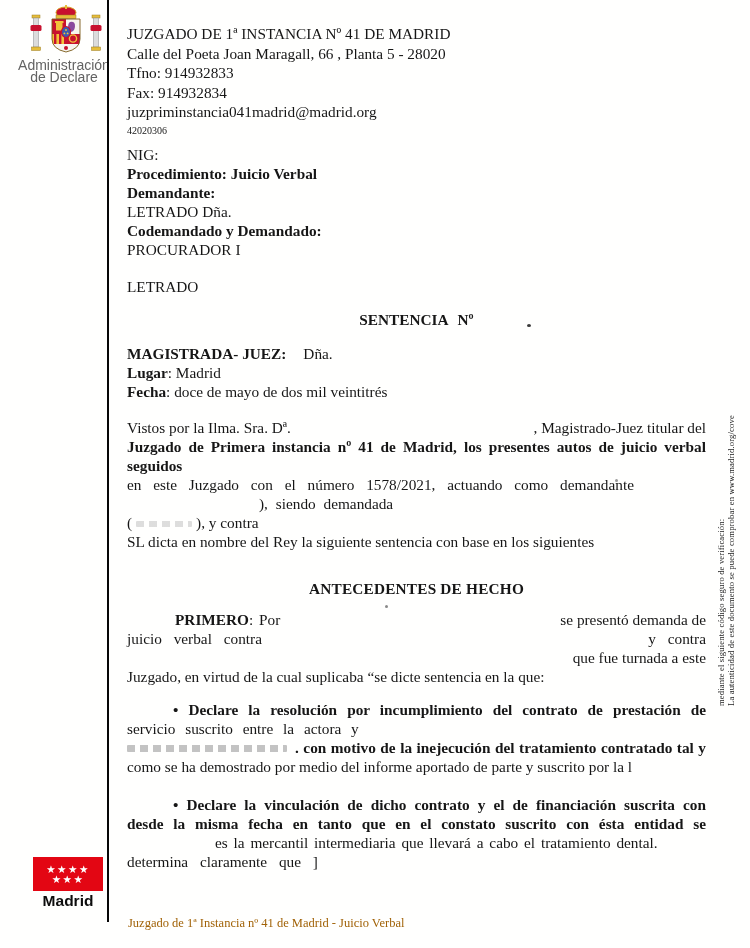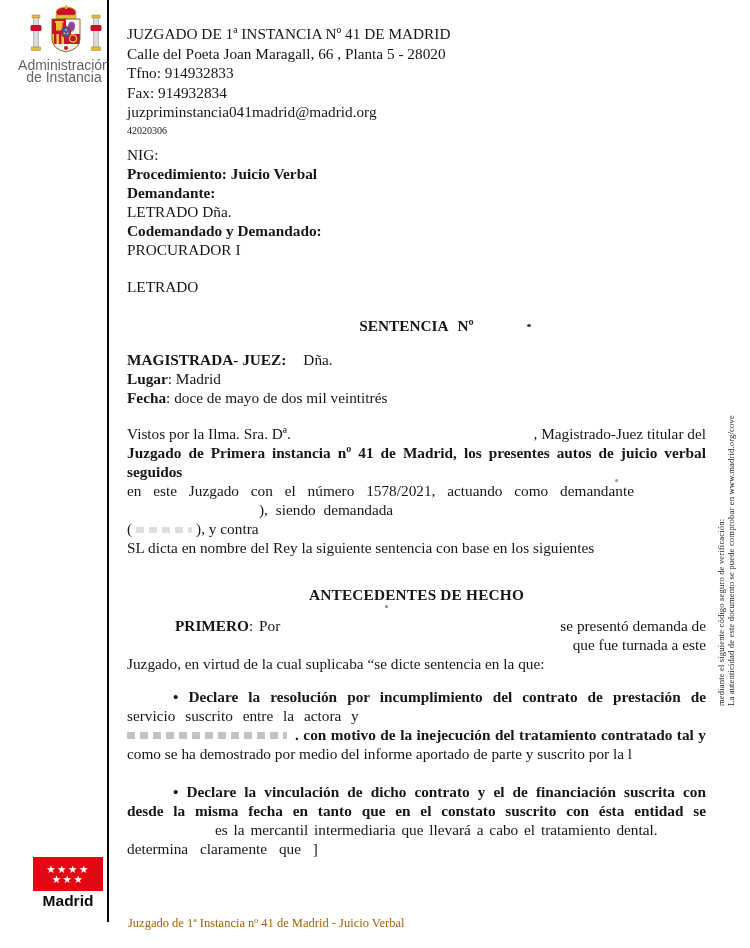--- a/index.html
+++ b/index.html
@@ -32,21 +32,21 @@
   
   .main { position:absolute; left:127px; top:0; width:579px; font-size:15.3px; }
   .l { line-height:19px; }
   .hdr { line-height:19.5px; }
   .hdr-court { font-weight:normal; }
   .doc-code { font-size:10px; line-height:12px; margin-top:3px; }
   .case { line-height:17.5px; margin-top:8px; }
   .b { font-weight:bold; }
   .case-letrado { margin-top:18px; }
   .center-head { text-align:center; font-weight:bold; }
-  .title-sent { margin-top:21px; word-spacing:6px; }
+  .title-sent { margin-top:15px; word-spacing:6px; }
   .judge { margin-top:15px; line-height:18.5px; }
   .judge .val { margin-left:17px; }
   .vistos { margin-top:17px; }
   .split { display:flex; justify-content:space-between; }
   .just { text-align:justify; text-align-last:justify;font-weight:bold; }
   .right { text-align:right; }
   .ws2 { word-spacing:2px; } .ws4 { word-spacing:4px; } .ws6 { word-spacing:6px; } .ws8 { word-spacing:8px; }
   .ind-v4 { padding-left:132px; }
   .ind-b5 { padding-left:88px; }
   .head-ant { margin-top:29px; letter-spacing:.2px; }
@@ -110,21 +110,21 @@
       </g>
       <path d="M23 14 H51 V34 Q51 44 37 47 Q23 44 23 34 Z" fill="none" stroke="#7a5a18" stroke-width="0.9"></path>
       <ellipse cx="37" cy="27" rx="4.5" ry="5.5" fill="#3a5bb0" stroke="#c8102e" stroke-width="1.2"></ellipse>
       <circle cx="37" cy="25" r="0.9" fill="#f2c13a"></circle>
       <circle cx="35.4" cy="28.4" r="0.9" fill="#f2c13a"></circle>
       <circle cx="38.6" cy="28.4" r="0.9" fill="#f2c13a"></circle>
     </svg>
   </div>
   <div class="emblem-caption">
     <div>Administración</div>
-    <div>de Instancia</div>
+    <div>de Declare</div>
   </div>
 
   <div class="vrule"></div>
 
   <div class="madrid-logo">
     <div class="madrid-flag">
       <div class="madrid-stars">★★★★</div>
       <div class="madrid-stars">★★★</div>
     </div>
     <div class="madrid-word">Madrid</div>
@@ -170,20 +170,24 @@
       <div class="l">SL dicta en nombre del Rey la siguiente sentencia con base en los siguientes</div>
     </div>
 
     <div class="center-head head-ant">ANTECEDENTES DE HECHO</div>
 
     <div class="primero">
       <div class="l split primero-l1">
           <span><span class="b">PRIMERO</span><span class="ws2">: Por</span></span>
           <span>se presentó demanda de</span>
         </div>
+      <div class="l split">
+          <span class="ws8">juicio verbal contra</span>
+          <span class="ws8">y contra</span>
+        </div>
       <div class="l right">que fue turnada a este</div>
       <div class="l">Juzgado, en virtud de la cual suplicaba “se dicte sentencia en la que:</div>
     </div>
 
     <div class="bullet1">
       <div class="l just ti46">• Declare la resolución por incumplimiento del contrato de prestación de</div>
       <div class="l ws6">servicio suscrito entre la actora y</div>
       <div class="l just"><span class="redact redact-b1"></span><span>. con motivo de la inejecución del tratamiento contratado tal y</span></div>
       <div class="l">como se ha demostrado por medio del informe aportado de parte y suscrito por la l</div>
     </div>

